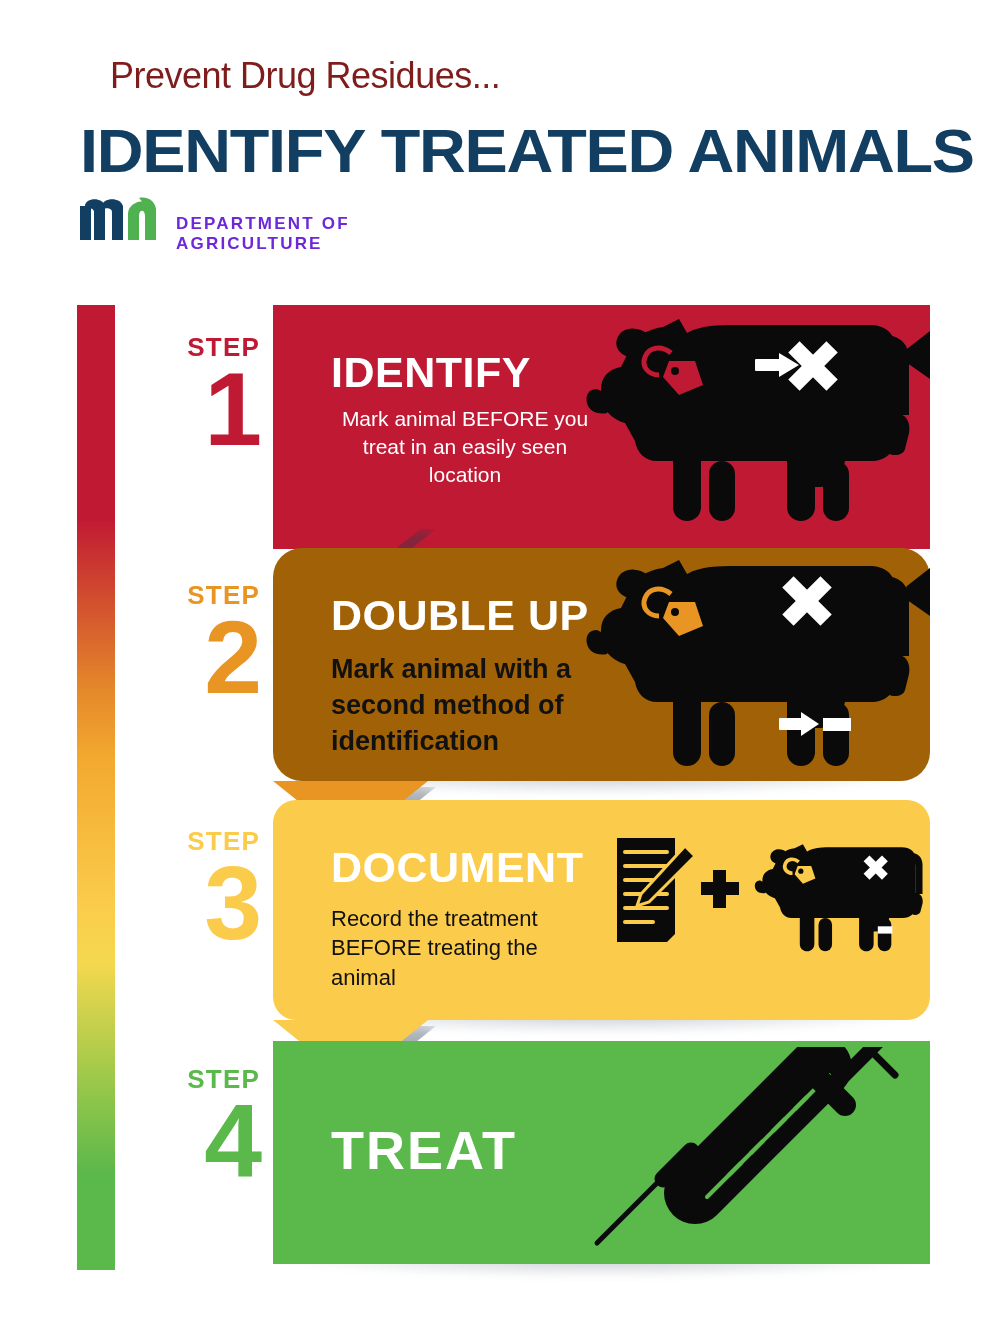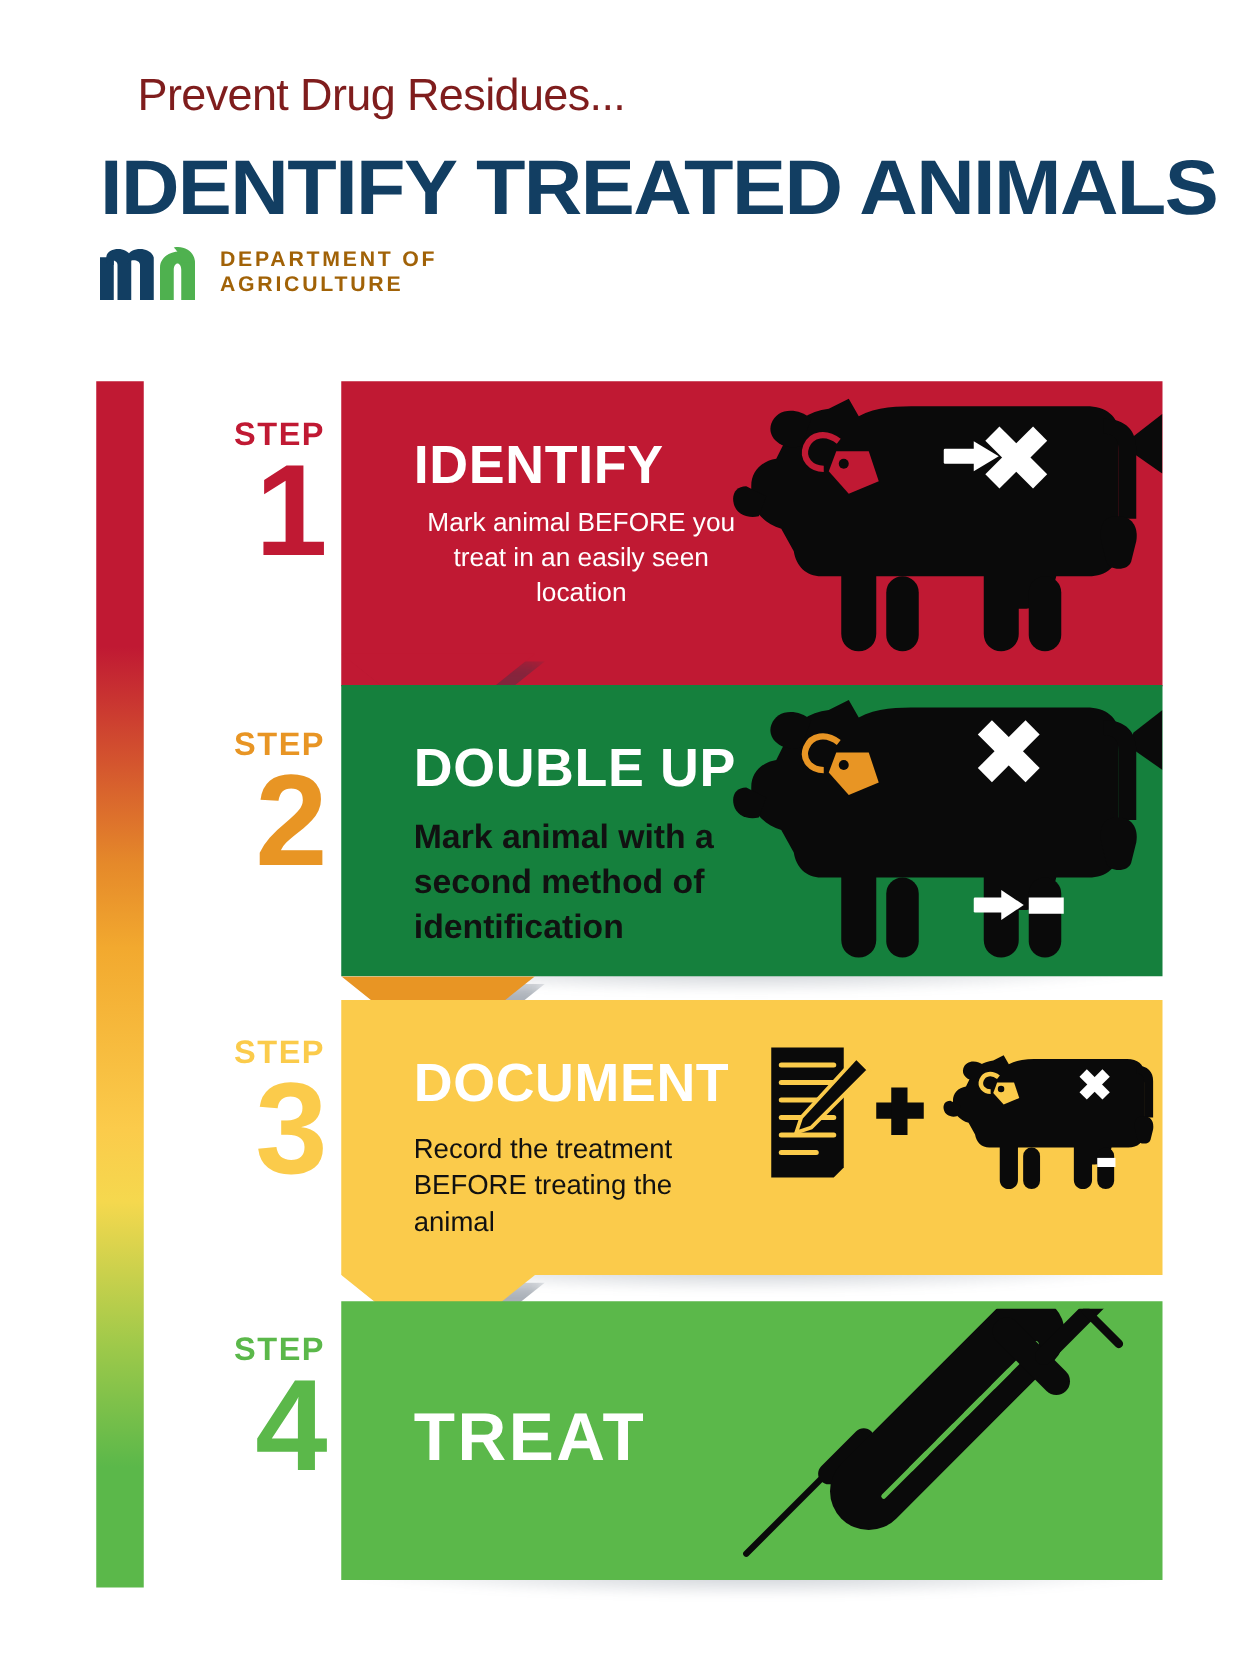--- a/index.html
+++ b/index.html
@@ -19,22 +19,22 @@
   #headline{
     position:absolute;left:80px;top:120px;
     font-size:62px;font-weight:700;letter-spacing:-1.2px;
     color:#123e62;white-space:nowrap;line-height:1;
     transform:scaleX(1.045);transform-origin:left center;
   }
   
   #logo{position:absolute;left:80px;top:196px;width:420px;height:50px;}
   #logo-mark{position:absolute;left:0;top:0;width:82px;height:44px;}
   #logo-text{
-    position:absolute;left:96px;top:2px;
-    color:#a16207;font-weight:700;font-size:17px;
+    position:absolute;left:96px;top:18px;
+    color:#6d28d9;font-weight:700;font-size:17px;
     letter-spacing:2.2px;line-height:20px;
   }
   #logo-text .l2{display:block;}
 
   
   #rail{
     position:absolute;left:77px;top:305px;width:38px;height:965px;
   }
 
   
@@ -185,21 +185,21 @@
 </div>
 
 <div id="step2">
   <div class="step-label" style="top:582px;color:#e89524;">
     <span class="step-word">STEP</span>
     <span class="step-num">2</span>
   </div>
 
   <div class="panel panel-box">
     <div class="shadow"></div>
-    <div class="body" style="background:#15803d;">
+    <div class="body" style="background:#a16207;border-radius:29px;">
       <div class="notch" style="top:20px;"></div>
 
       <div class="ptitle" style="left:58px;top:46px;font-size:43px;">DOUBLE UP</div>
       <div class="ptext" style="left:58px;top:104px;width:268px;font-size:27px;color:#111111;font-weight:bold;">Mark animal with a second method of identification</div>
 
       <svg class="art" style="left:310px;top:4px;width:348px;height:226px;" viewBox="0 0 348 226">
         <g fill="#0a0a0a">
           <path d="M18 78 C18 66 26 58 38 56 L46 40 C52 26 64 18 80 16 L96 8 L104 22
                    C118 14 136 14 152 14 L286 14 C302 14 312 22 312 36 L312 128
                    C312 142 302 150 288 150 L262 150 C258 168 248 176 236 176 L232 176
@@ -238,21 +238,21 @@
 </div>
 
 <div id="step3">
   <div class="step-label" style="top:828px;color:#fbcb4b;">
     <span class="step-word">STEP</span>
     <span class="step-num">3</span>
   </div>
 
   <div class="panel panel-box">
     <div class="shadow"></div>
-    <div class="body" style="background:#fbcb4b;">
+    <div class="body" style="background:#fbcb4b;border-radius:23px;">
       <div class="ptitle" style="left:58px;top:46px;font-size:43px;">DOCUMENT</div>
       <div class="ptext" style="left:58px;top:104px;width:250px;font-size:22px;color:#111111;">Record the treatment BEFORE treating the animal</div>
 
       <svg class="art" style="left:340px;top:30px;width:310px;height:140px;" viewBox="0 0 310 140">
 
         <g>
           <path d="M4 8 L62 8 L62 104 L54 112 L4 112 Z" fill="#0a0a0a"></path>
           <g stroke="#fbcb4b" stroke-width="4" stroke-linecap="round">
             <line x1="12" y1="22" x2="54" y2="22"></line>
             <line x1="12" y1="36" x2="54" y2="36"></line>

